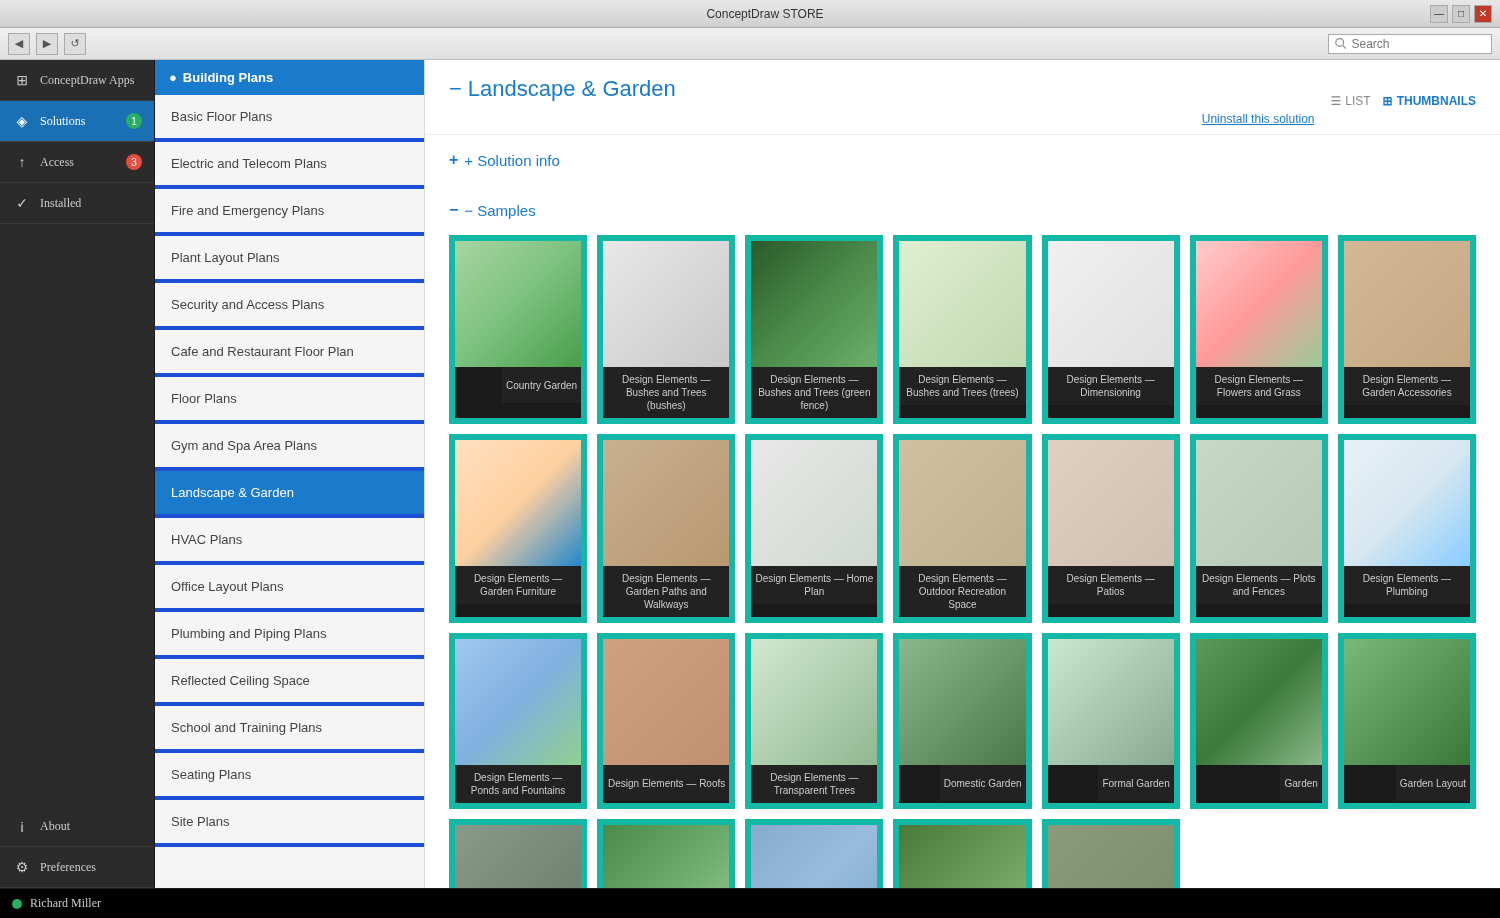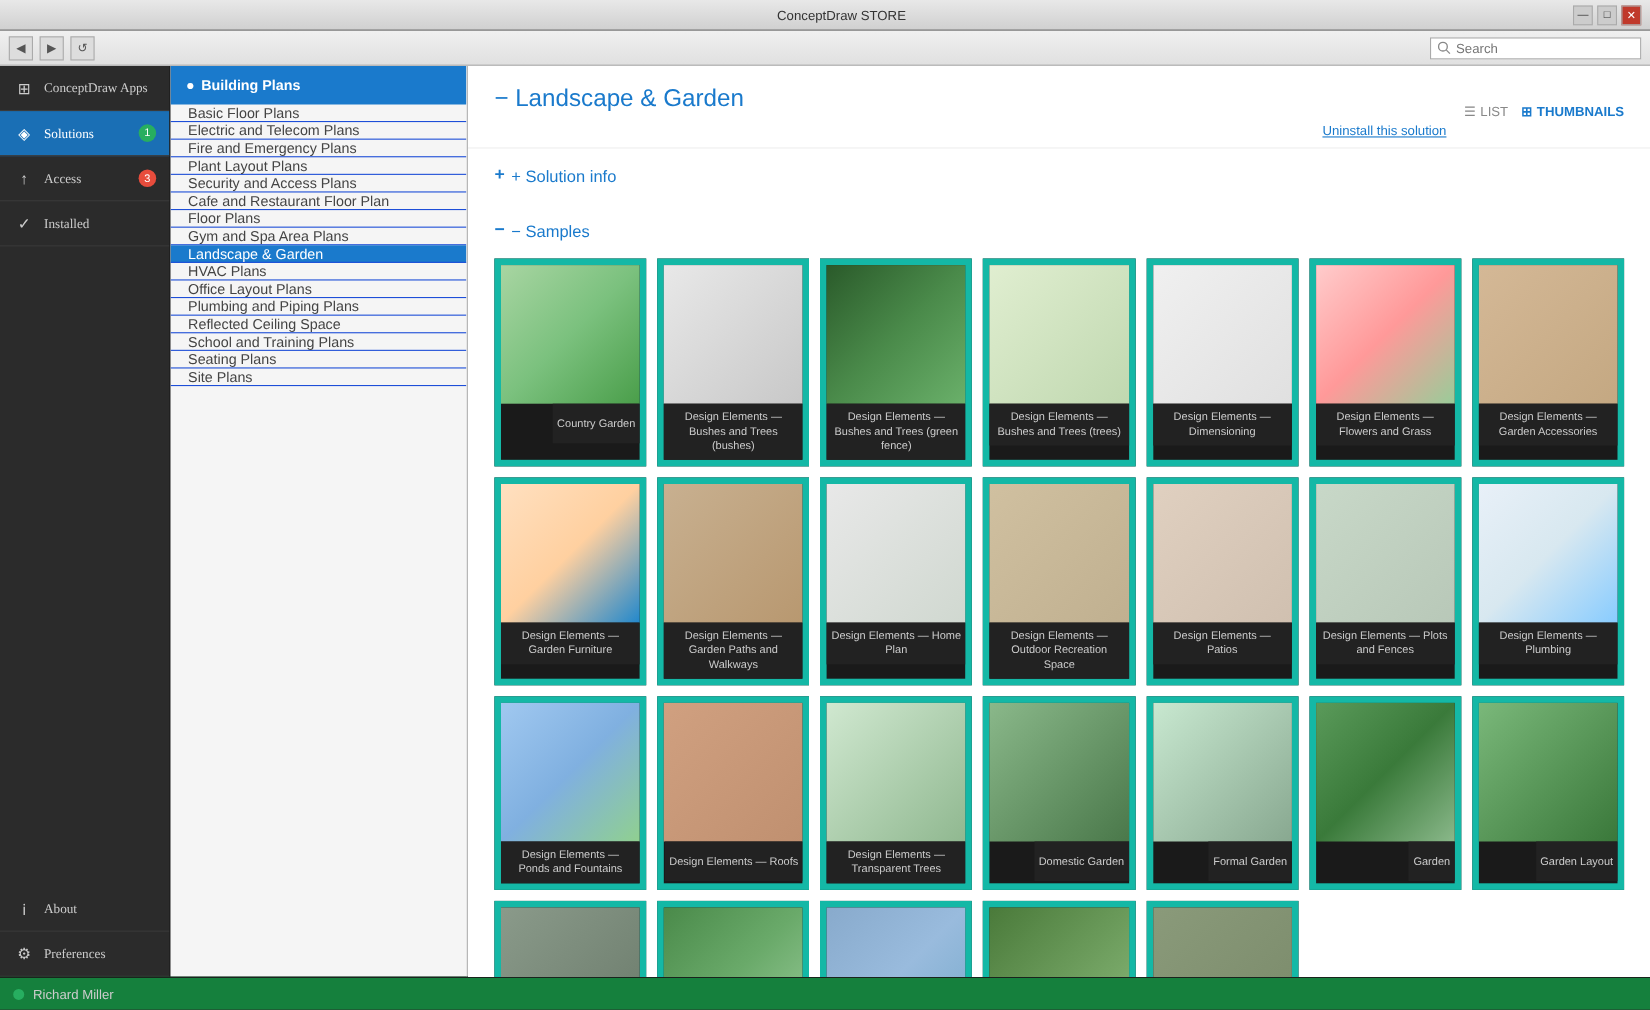--- a/index.html
+++ b/index.html
@@ -24,21 +24,21 @@
     .navbar {
       background: linear-gradient(to bottom, #f0f0f0, #e0e0e0);
       height: 32px;
       display: flex;
       align-items: center;
       padding: 0 8px;
       gap: 6px;
       border-bottom: 1px solid #bbb;
     }
     .nav-btn { width: 22px; height: 22px; background: #ddd; border: 1px solid #aaa; display: flex; align-items: center; justify-content: center; cursor: pointer; font-size: 11px; color: #555; }
-    .nav-search { margin-left: auto; display: flex; align-items: center; background: white; border: 1px solid #aaa; padding: 2px 6px; width: 192px; }
+    .nav-search { margin-left: auto; display: flex; align-items: center; background: white; border: 1px solid #aaa; padding: 2px 6px; width: 164px; }
     .nav-search input { border: none; outline: none; width: 100%; font-size: 12px; color: #666; }
     .search-icon-svg { width: 14px; height: 14px; fill: #888; margin-right: 4px; }
 
     
     .main-layout { display: flex; flex: 1; overflow: hidden; }
 
     
     .sidebar {
       width: 155px;
       background: #2b2b2b;
@@ -74,22 +74,22 @@
       background: #1a7acc;
       color: white;
       padding: 10px 14px;
       font-size: 13px;
       font-weight: 600;
       display: flex;
       align-items: center;
       gap: 6px;
     }
     .middle-nav-item {
-      padding: 0 16px;
-      border-bottom: 1px solid #1d4ed8;
+      padding: 14px 16px;
+      border-bottom: 4px solid #1d4ed8;
       color: #444;
       cursor: pointer;
       font-size: 13px;
     }
     .middle-nav-item.active { background: #1a7acc; color: white; }
 
     
     .content-area {
       flex: 1;
       background: #fff;
@@ -143,25 +143,26 @@
     .img-garden-layout { background: linear-gradient(135deg, #7ab87a, #5a985a, #3a783a); }
     .img-garden-path { background: linear-gradient(135deg, #8a9a8a, #6a7a6a); }
     .img-moresque { background: linear-gradient(135deg, #4a8a4a, #6aaa6a, #9acc9a); }
     .img-terrace { background: linear-gradient(135deg, #88aacc, #99bbdd, #77aacc); }
     .img-tropical { background: linear-gradient(135deg, #4a7a3a, #6a9a5a, #8aba7a); }
     .img-water { background: linear-gradient(135deg, #8a9a7a, #7a8a6a); }
 
     
     .bottombar {
       height: 30px;
-      background: #15803d;
+      background: #000000;
       display: flex;
       align-items: center;
       padding: 0 12px;
       border-top: 1px solid #1a1a1a;
+      font-family: Liberation Serif, serif;
     }
     .user-indicator { width: 10px; height: 10px; background: #27ae60; border-radius: 50%; margin-right: 8px; }
     .user-name { color: #ccc; font-size: 12px; }
 
     .uninstall-link { color: #1a7acc; font-size: 12px; cursor: pointer; text-decoration: underline; margin-top: 36px; }
   </style>
 </head>
 <body>
 
 <div class="titlebar">

